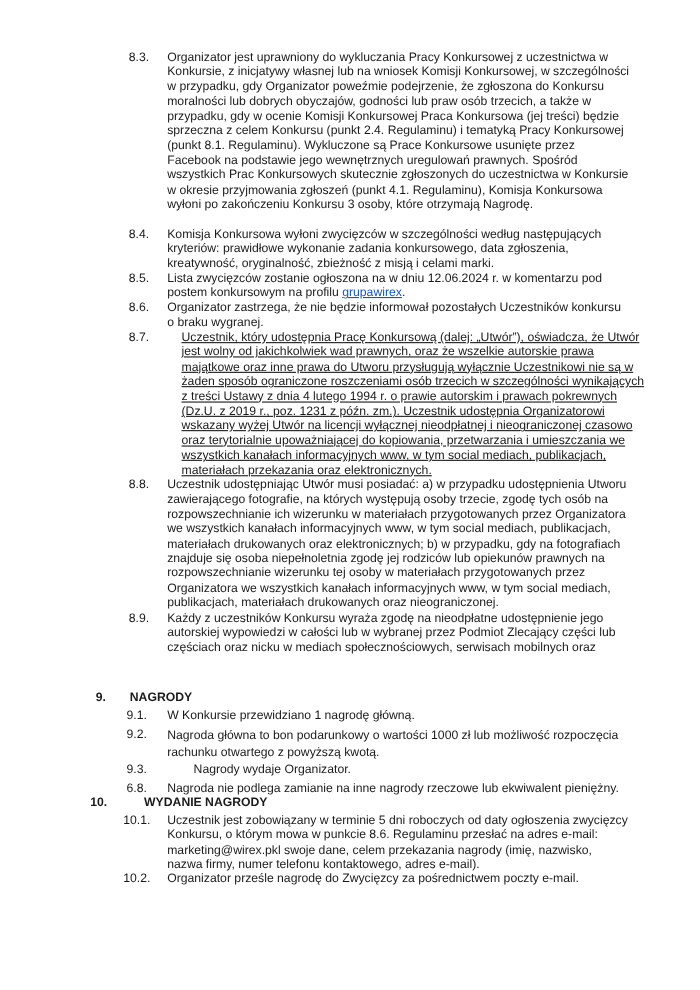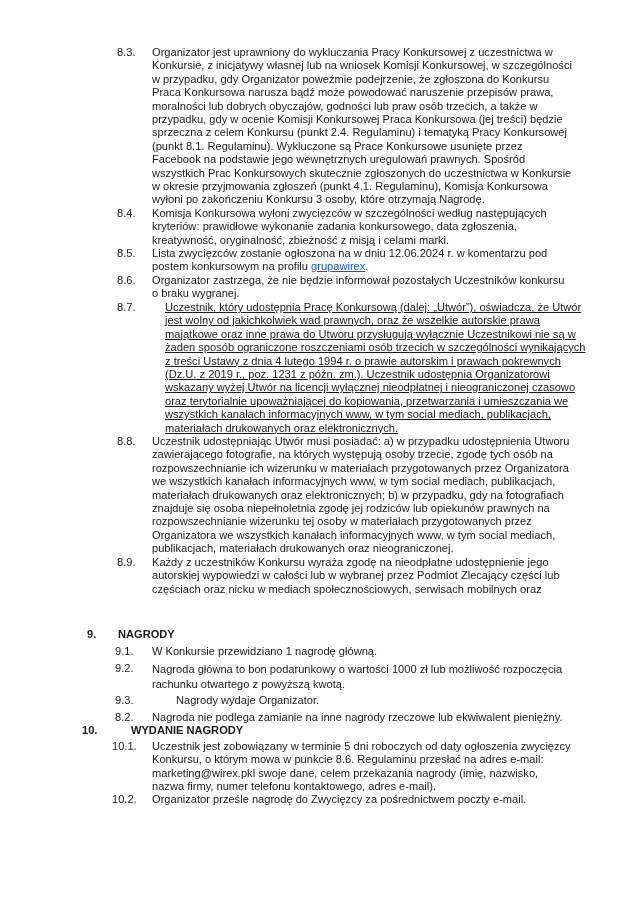--- a/index.html
+++ b/index.html
@@ -17,21 +17,20 @@
 <body>
 
 <div class="page">
 
   <div class="item" style="left:117px; top:46px; width:400px;">
     <span class="num">8.3.</span>
     <div class="txt" style="left:35px; width:365px;">
       <span class="ln" style="white-space: nowrap;">Organizator jest uprawniony do wykluczania Pracy Konkursowej z uczestnictwa w</span>
       <span class="ln" style="white-space: nowrap;">Konkursie, z inicjatywy własnej lub na wniosek Komisji Konkursowej, w szczególności</span>
       <span class="ln" style="white-space: nowrap;">w przypadku, gdy Organizator poweźmie podejrzenie, że zgłoszona do Konkursu</span>
-      <span class="ln" style="white-space: nowrap;">Praca Konkursowa narusza bądź może powodować naruszenie przepisów prawa,</span>
       <span class="ln" style="white-space: nowrap;">moralności lub dobrych obyczajów, godności lub praw osób trzecich, a także w</span>
       <span class="ln" style="white-space: nowrap;">przypadku, gdy w ocenie Komisji Konkursowej Praca Konkursowa (jej treści) będzie</span>
       <span class="ln" style="white-space: nowrap;">sprzeczna z celem Konkursu (punkt 2.4. Regulaminu) i tematyką Pracy Konkursowej</span>
       <span class="ln" style="white-space: nowrap;">(punkt 8.1. Regulaminu). Wykluczone są Prace Konkursowe usunięte przez</span>
       <span class="ln" style="white-space: nowrap;">Facebook na podstawie jego wewnętrznych uregulowań prawnych. Spośród</span>
       <span class="ln" style="white-space: nowrap;">wszystkich Prac Konkursowych skutecznie zgłoszonych do uczestnictwa w Konkursie</span>
       <span class="ln" style="white-space: nowrap;">w okresie przyjmowania zgłoszeń (punkt 4.1. Regulaminu), Komisja Konkursowa</span>
       <span class="ln last" style="white-space: nowrap;">wyłoni po zakończeniu Konkursu 3 osoby, które otrzymają Nagrodę.</span>
     </div>
   </div>
@@ -66,21 +65,21 @@
     <div class="txt" style="left:48px; width:365px;text-decoration:underline;">
       <span class="ln" style="white-space: nowrap;">Uczestnik, który udostępnia Pracę Konkursową (dalej: „Utwór”), oświadcza, że Utwór</span>
       <span class="ln" style="white-space: nowrap;">jest wolny od jakichkolwiek wad prawnych, oraz że wszelkie autorskie prawa</span>
       <span class="ln" style="white-space: nowrap;">majątkowe oraz inne prawa do Utworu przysługują wyłącznie Uczestnikowi nie są w</span>
       <span class="ln" style="white-space: nowrap;">żaden sposób ograniczone roszczeniami osób trzecich w szczególności wynikających</span>
       <span class="ln" style="white-space: nowrap;">z treści Ustawy z dnia 4 lutego 1994 r. o prawie autorskim i prawach pokrewnych</span>
       <span class="ln" style="white-space: nowrap;">(Dz.U. z 2019 r., poz. 1231 z późn. zm.).  Uczestnik udostępnia Organizatorowi</span>
       <span class="ln" style="white-space: nowrap;">wskazany wyżej Utwór na licencji wyłącznej nieodpłatnej i nieograniczonej czasowo</span>
       <span class="ln" style="white-space: nowrap;">oraz terytorialnie upoważniającej do kopiowania, przetwarzania i umieszczania we</span>
       <span class="ln" style="white-space: nowrap;">wszystkich kanałach informacyjnych www, w tym social mediach, publikacjach,</span>
-      <span class="ln last" style="white-space: nowrap;">materiałach drukowanych oraz elektronicznych.</span>
+      <span class="ln last" style="white-space: nowrap;">materiałach przekazania oraz elektronicznych.</span>
     </div>
   </div>
 
   <div class="item" style="left:117px; top:435px; width:400px;">
     <span class="num">8.8.</span>
     <div class="txt" style="left:35px; width:365px;">
       <span class="ln" style="white-space: nowrap;">Uczestnik udostępniając Utwór musi posiadać: a) w przypadku udostępnienia Utworu</span>
       <span class="ln" style="white-space: nowrap;">zawierającego fotografie, na których występują osoby trzecie, zgodę tych osób na</span>
       <span class="ln" style="white-space: nowrap;">rozpowszechnianie ich wizerunku w materiałach przygotowanych przez Organizatora</span>
       <span class="ln" style="white-space: nowrap;">we wszystkich kanałach informacyjnych www, w tym social mediach, publikacjach,</span>
@@ -124,21 +123,21 @@
   </div>
 
   <div class="item" style="left:115px; top:694px; width:405px;">
     <span class="num">9.3.</span>
     <div class="txt" style="left:37px; width:368px;">
       <span class="ln last" style="white-space: nowrap; margin-left: 24px;">Nagrody wydaje Organizator.</span>
     </div>
   </div>
 
   <div class="item" style="left:115px; top:711px; width:405px;">
-    <span class="num">8.2.</span>
+    <span class="num">6.8.</span>
     <div class="txt" style="left:37px; width:368px;">
       <span class="ln last" style="white-space: nowrap;">Nagroda nie podlega zamianie na inne nagrody rzeczowe lub ekwiwalent pieniężny.</span>
     </div>
   </div>
 
   <div class="heading" style="left:82px; top:724px;">
     <span>10.</span>
   </div>
   <div class="heading" style="left:131px; top:724px;">
     <span>WYDANIE NAGRODY</span>

